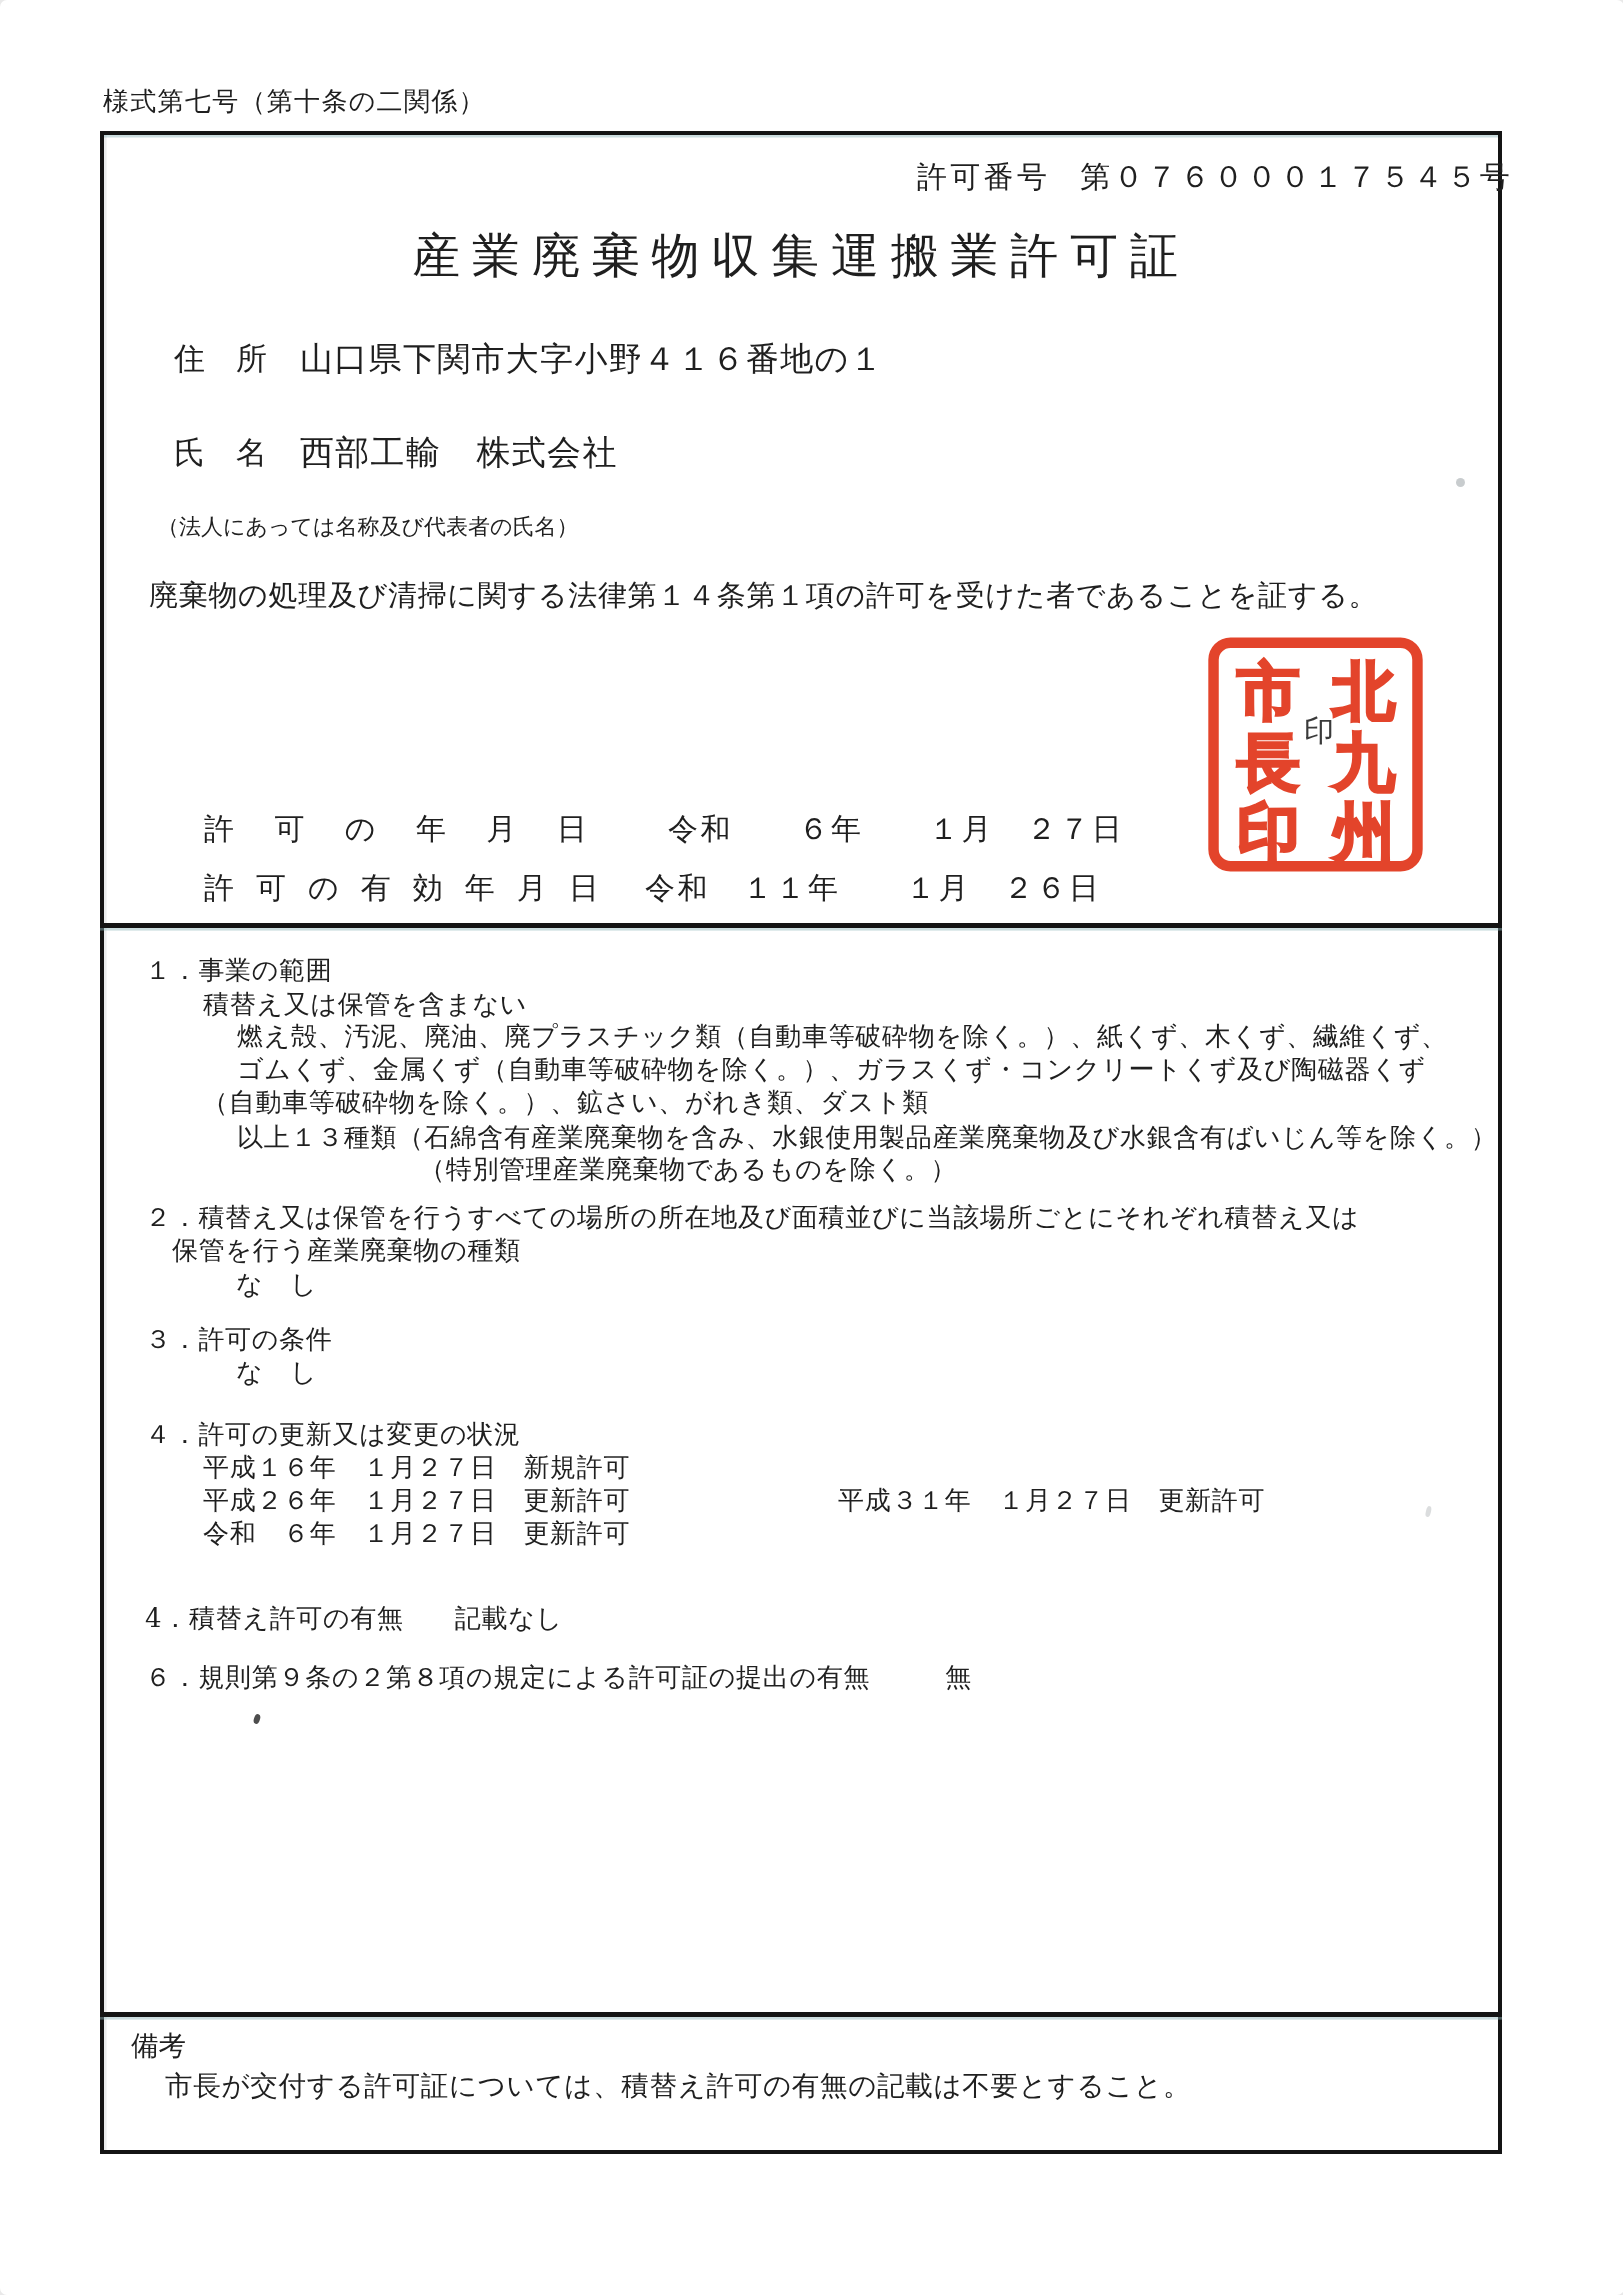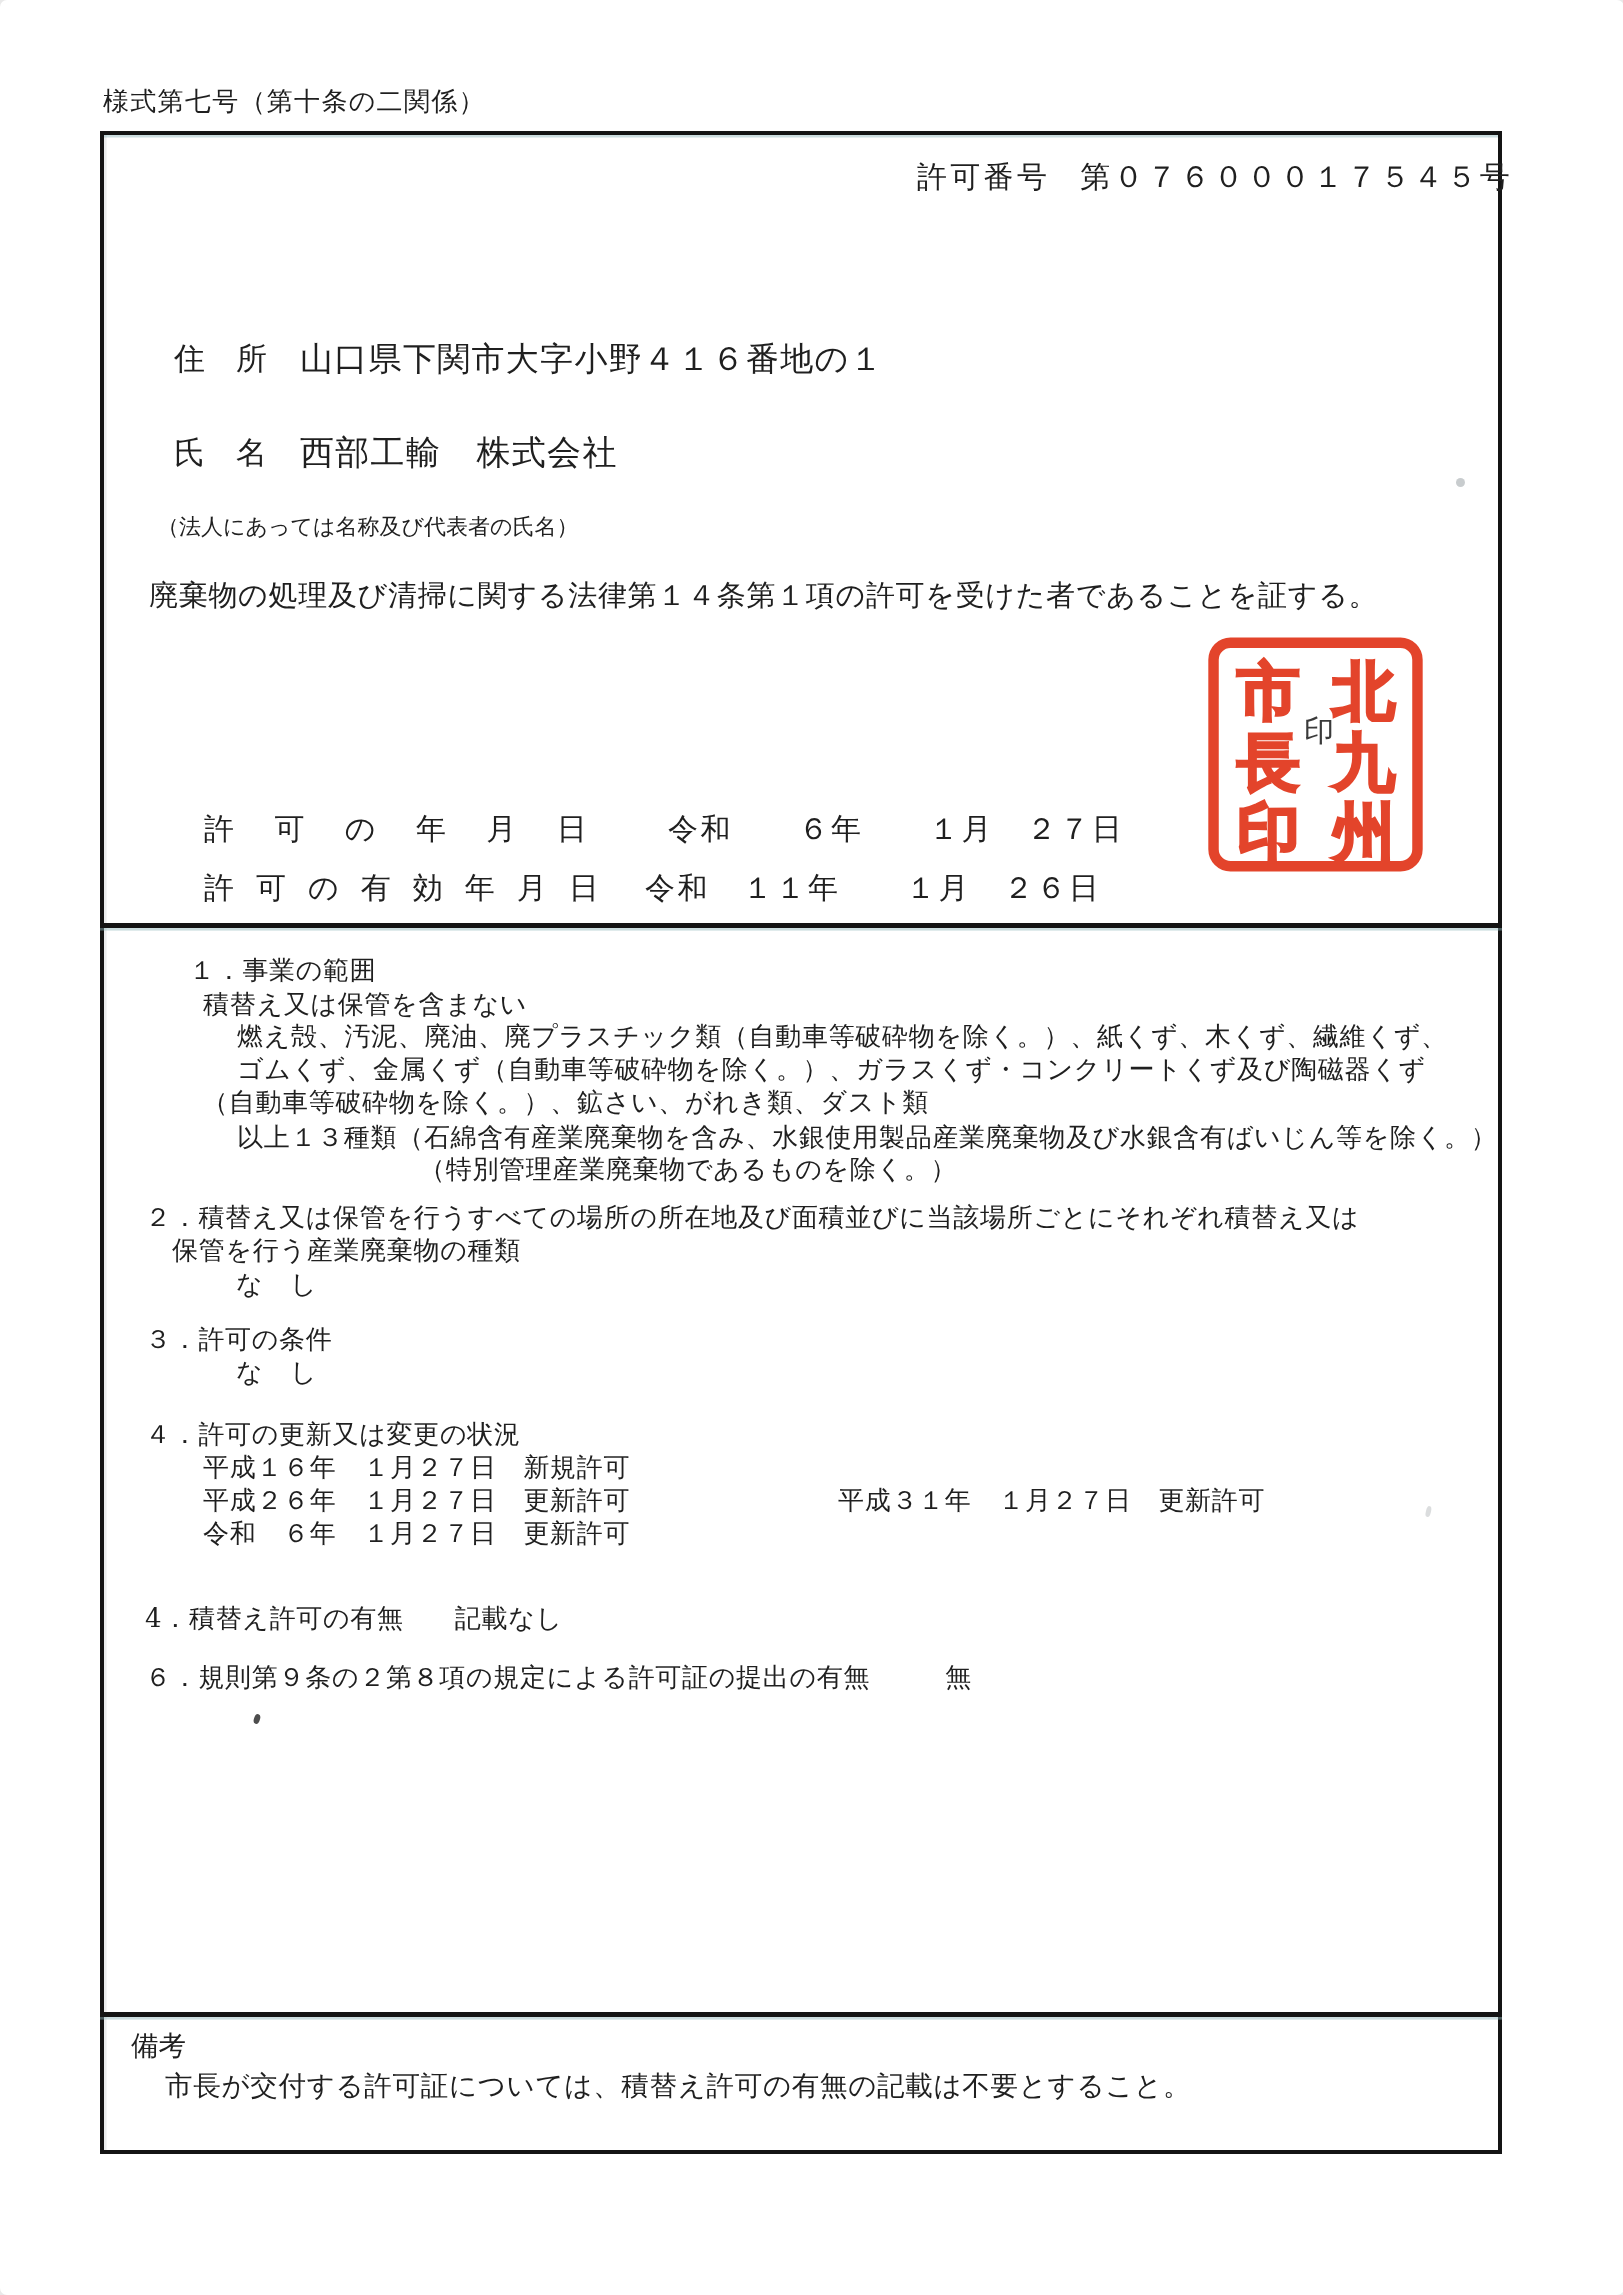--- a/index.html
+++ b/index.html
@@ -60,20 +60,21 @@
   <div class="abs form-label">様式第七号（第十条の二関係）</div>
 
   <div class="docbox"></div>
   <div class="divider" style="top:923px;"></div>
   <div class="divider" style="top:2012px;"></div>
 
   <div class="abs permit-no">
     <span>許可番号</span><span class="gap"></span><span>第０７６０００１７５４５号</span>
   </div>
 
+  <div class="abs doc-title">産業廃棄物収集運搬業許可証</div>
 
   <div class="abs row-label addr-label">住　所</div>
   <div class="abs addr-value">山口県下関市大字小野４１６番地の１</div>
 
   <div class="abs row-label name-label">氏　名</div>
   <div class="abs name-value">西部工輸　株式会社</div>
 
   <div class="abs corp-note">（法人にあっては名称及び代表者の氏名）</div>
 
   <div class="abs statement">廃棄物の処理及び清掃に関する法律第１４条第１項の許可を受けた者であることを証する。</div>
@@ -90,21 +91,21 @@
       <text x="94" y="226">長</text>
       <text x="94" y="334">印</text>
     </g>
   </svg>
 
   <div class="abs date-label1">許　可　の　年　月　日</div>
   <div class="abs date-value date-value1">令和　　６年　　１月　２７日</div>
   <div class="abs date-label2">許可の有効年月日</div>
   <div class="abs date-value date-value2">令和　１１年　　１月　２６日</div>
 
-  <div class="abs body-line" style="top:953px;left:145px;margin-left:44px;">１．事業の範囲</div>
+  <div class="abs body-line" style="top:953px;left:145px;">１．事業の範囲</div>
   <div class="abs body-line" style="top:987px;left:203px;">積替え又は保管を含まない</div>
   <div class="abs body-line" style="top:1019px;left:237px;">燃え殻、汚泥、廃油、廃プラスチック類（自動車等破砕物を除く。）、紙くず、木くず、繊維くず、</div>
   <div class="abs body-line" style="top:1052px;left:237px;">ゴムくず、金属くず（自動車等破砕物を除く。）、ガラスくず・コンクリートくず及び陶磁器くず</div>
   <div class="abs body-line" style="top:1085px;left:202px;">（自動車等破砕物を除く。）、鉱さい、がれき類、ダスト類</div>
   <div class="abs body-line" style="top:1120px;left:237px;">以上１３種類（石綿含有産業廃棄物を含み、水銀使用製品産業廃棄物及び水銀含有ばいじん等を除く。）</div>
   <div class="abs body-line" style="top:1152px;left:419px;">（特別管理産業廃棄物であるものを除く。）</div>
 
   <div class="abs body-line" style="top:1200px;left:145px;">２．積替え又は保管を行うすべての場所の所在地及び面積並びに当該場所ごとにそれぞれ積替え又は</div>
   <div class="abs body-line" style="top:1233px;left:172px;">保管を行う産業廃棄物の種類</div>
   <div class="abs body-line" style="top:1267px;left:236px;">な　し</div>

